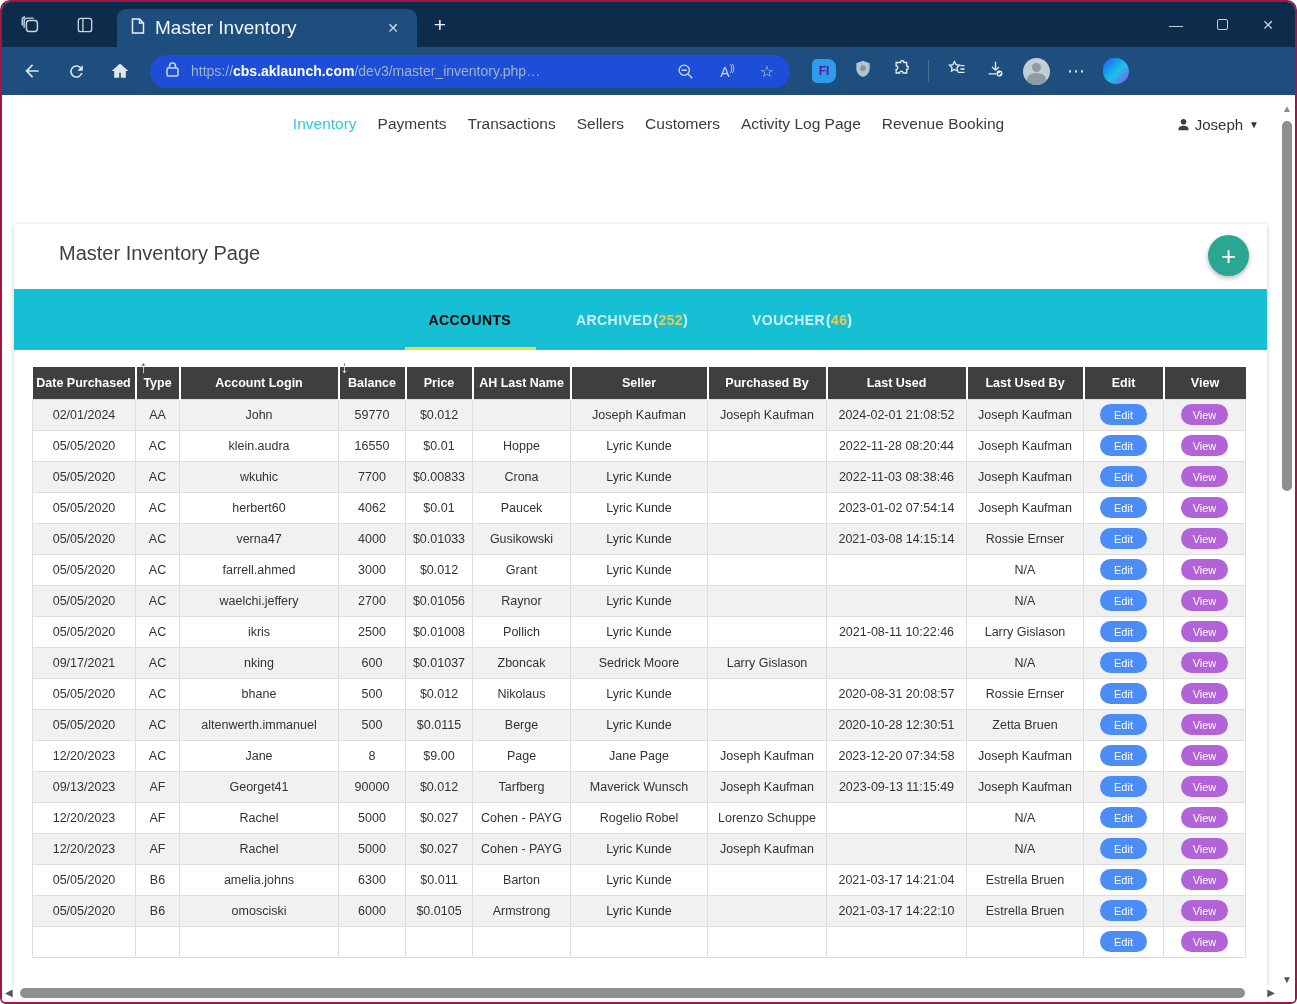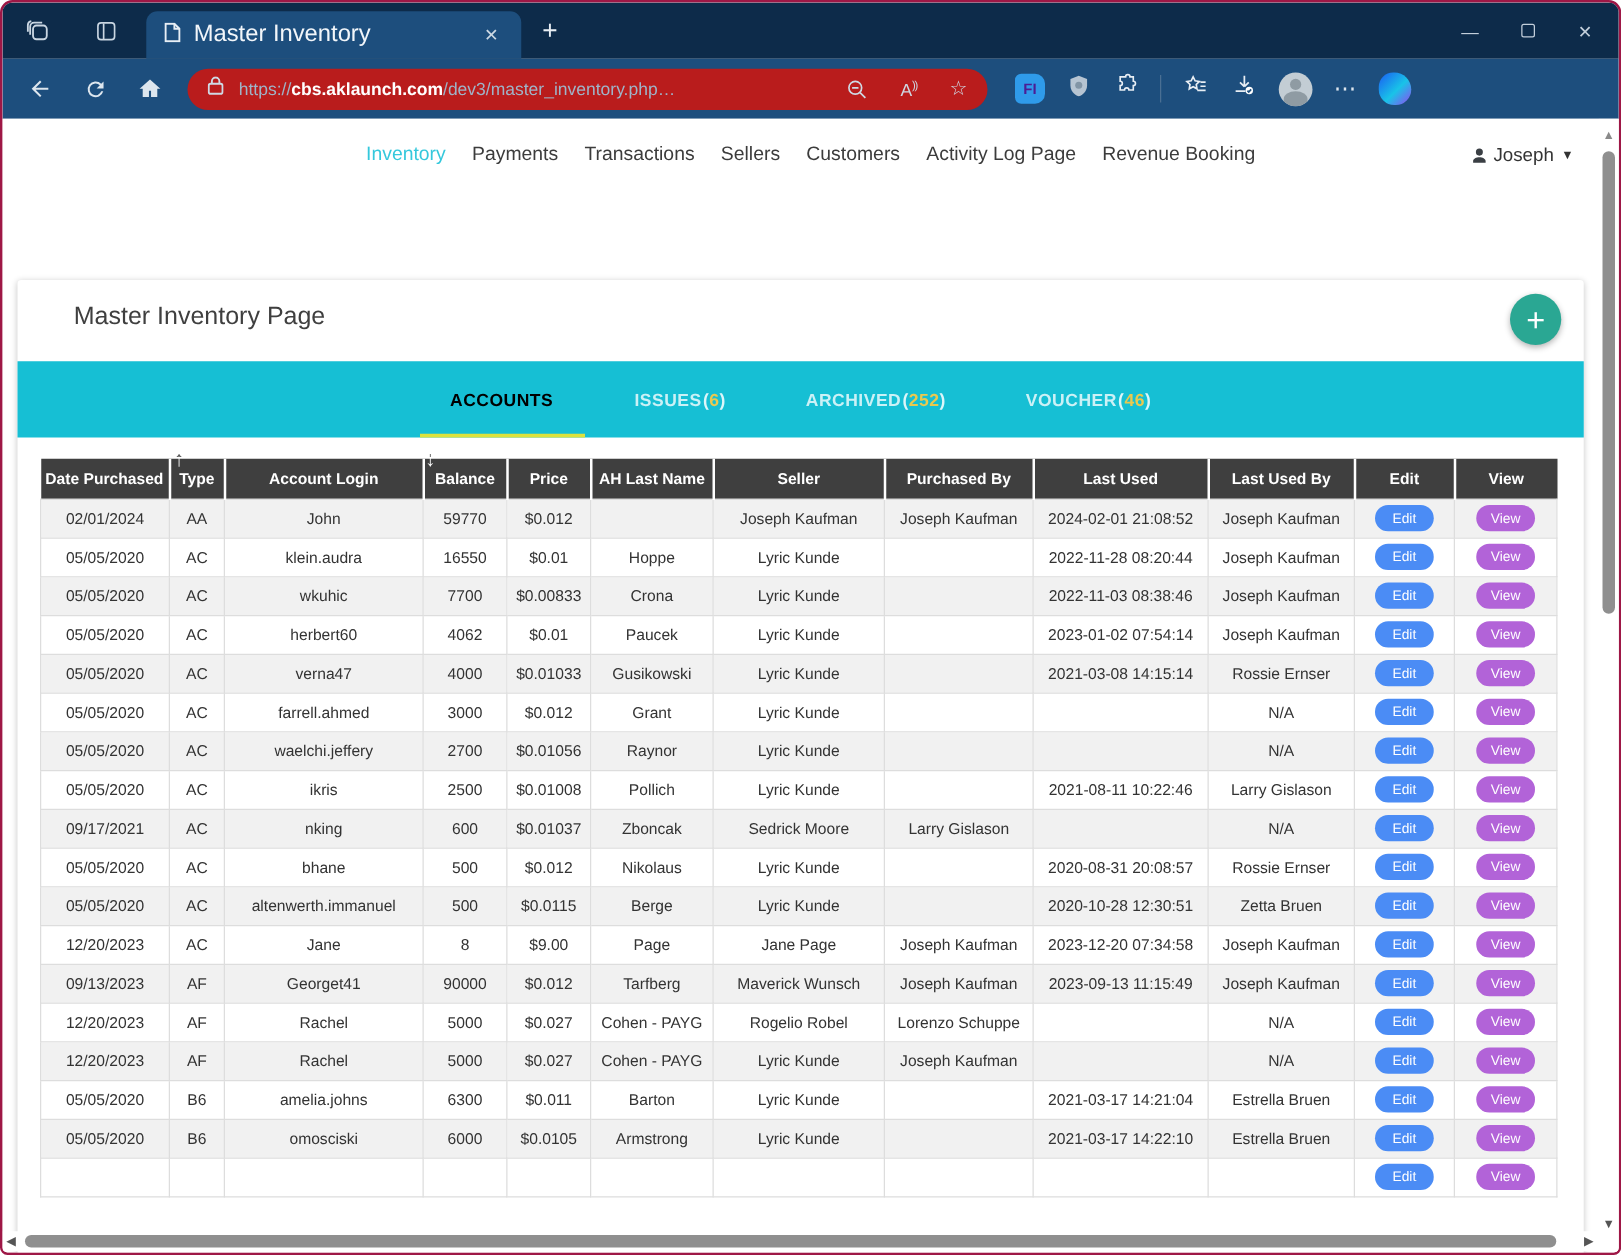--- a/index.html
+++ b/index.html
@@ -25,21 +25,21 @@
   .new-tab-btn { position:absolute; left:424px; top:9px; color:#e8eef4; font-size:21px; font-weight:300; width:28px; height:28px;
     display:flex; align-items:center; justify-content:center; }
   .win-controls { position:absolute; right:4px; top:0; height:45px; display:flex; }
   .win-btn { width:46px; height:45px; display:flex; align-items:center; justify-content:center; color:#c3cfdb; font-size:14px; }
   .win-max-glyph { width:11px; height:11px; border:1.5px solid #c3cfdb; border-radius:2px; }
 
   
   .toolbar { position:absolute; top:45px; left:0; right:0; height:48px; background:#1d4e7d; display:flex; align-items:center; padding:0 12px; }
   .nav-btn { width:36px; height:36px; display:flex; align-items:center; justify-content:center; margin-right:8px; }
   .nav-btn svg { fill:#dde6ee; }
-  .url-pill { width:640px; height:33px; background:#b91c1c; border-radius:17px; display:flex; align-items:center; padding:0 16px; margin-left:4px; }
+  .url-pill { width:640px; height:33px; background:#1d4ed8; border-radius:17px; display:flex; align-items:center; padding:0 16px; margin-left:4px; }
   .lock-icon svg { stroke:#cfd9e4; fill:none; stroke-width:1.5; }
   .url-text { font-size:14px; color:#9fb4c8; margin-left:12px; white-space:nowrap; overflow:hidden; flex:1; }
   .url-text .domain { color:#ffffff; font-weight:bold; }
   .pill-right { display:flex; align-items:center; gap:26px; margin-left:12px; }
   .pill-icon { color:#cfd9e4; font-size:16px; display:flex; align-items:center; }
   .pill-icon svg { stroke:#cfd9e4; fill:none; stroke-width:1.6; }
   .read-aloud { font-size:14px; color:#cfd9e4; }
   .read-aloud .ra { font-size:9px; vertical-align:super; letter-spacing:-1px; }
   .ext-area { display:flex; align-items:center; gap:17px; margin-left:22px; }
   .fi-badge { width:24px; height:24px; background:#2f9bea; border-radius:5px 8px 8px 5px; color:#4c1d95; font-weight:bold; font-size:12px;
@@ -252,24 +252,20 @@
   <div class="card">
     <div class="card-head">
       <div class="card-title">Master Inventory Page</div>
       <button class="fab">+</button>
     </div>
 
     <div class="tabbar">
       <div class="tab-item active">
           <span>ACCOUNTS</span>
           <span class="tab-count"></span>
-        </div>
-      <div class="tab-item">
-          <span>ISSUES</span>
-          <span class="tab-count">6</span>
         </div>
       <div class="tab-item">
           <span>ARCHIVED</span>
           <span class="tab-count">252</span>
         </div>
       <div class="tab-item">
           <span>VOUCHER</span>
           <span class="tab-count">46</span>
         </div>
     </div>

